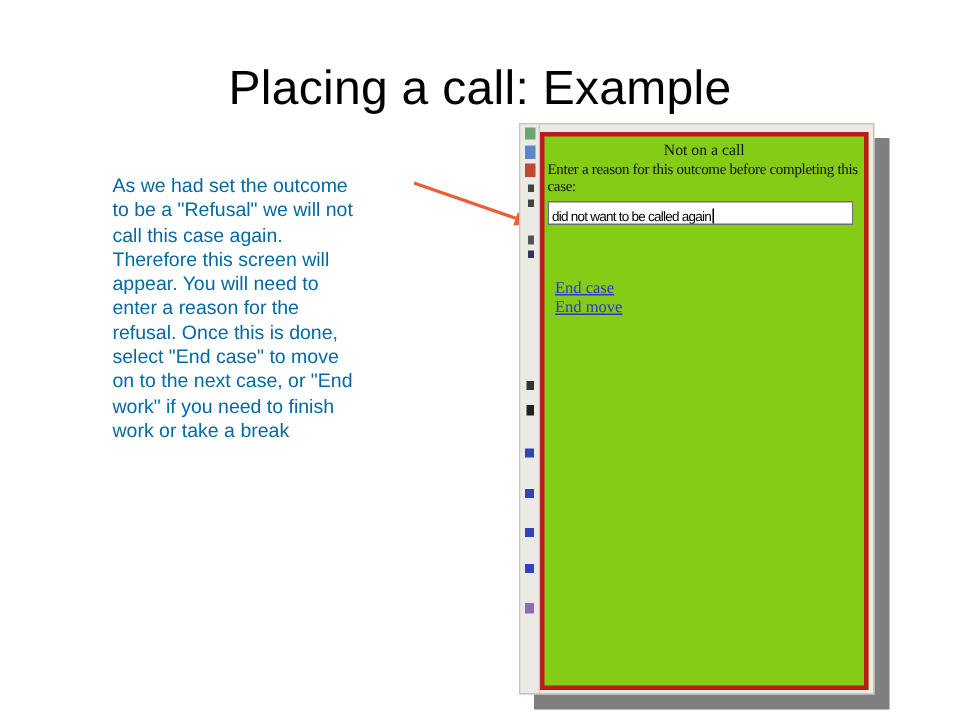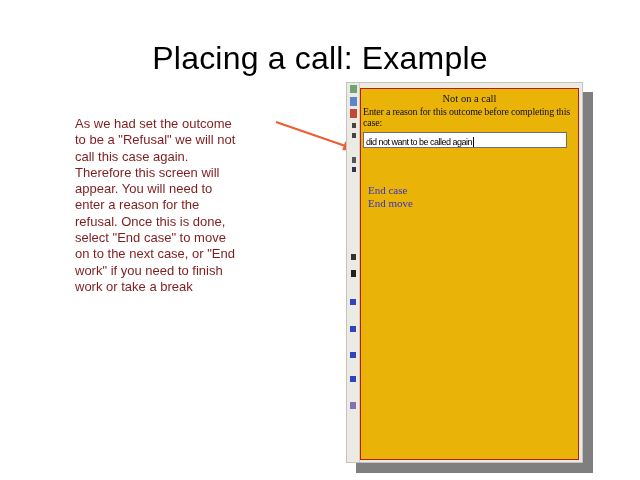--- a/index.html
+++ b/index.html
@@ -7,58 +7,58 @@
     position:relative;width:640px;height:480px;background:#ffffff;overflow:hidden;
     font-family:"Liberation Sans",sans-serif;
   }
   .title{
     position:absolute;top:40px;left:0;width:100%;margin:0;
     font-size:32px;font-weight:400;color:#000;text-align:center;
     font-family:"Liberation Sans",sans-serif;letter-spacing:0.2px;
   }
   .body-text{
     position:absolute;left:75px;top:116px;width:205px;
-    font-size:13px;line-height:16.3px;color:#7f1d1d;
+    font-size:13px;line-height:16.3px;color:#0369a1;
     white-space:pre-line;
   }
   .arrow-svg{position:absolute;left:268px;top:112px;width:92px;height:46px;overflow:visible;}
   
   .shot{
     position:absolute;left:346px;top:82px;width:237px;height:381px;
     background:#eceae5;border:1px solid #c6c4bd;box-sizing:border-box;
     box-shadow:10px 10px 0 var(--shadow,#7f7f7f);
   }
   .strip{
     position:absolute;left:0;top:0;bottom:0;width:12px;
     background:#eceae5;border-right:1px solid #cfcdc6;
   }
   .strip i{position:absolute;display:block;}
   .panel{
     position:absolute;left:13px;top:5px;right:3px;bottom:2px;
-    background:#eab308;border:1px solid #b91c1c;box-sizing:border-box;
+    background:#84cc16;border:3px solid #b91c1c;box-sizing:border-box;
     font-family:"Liberation Serif",serif;color:#111;
   }
   .panel-heading{
     position:absolute;top:4px;left:0;right:0;text-align:center;
     font-size:10.5px;
   }
   .panel-prompt{
     position:absolute;top:17px;left:2px;right:2px;
     font-size:10px;line-height:11px;white-space:pre-line;letter-spacing:-0.2px;
   }
   .reason-input{
     position:absolute;top:43px;left:2px;width:204px;height:16px;
     border:1px solid #6f6f6f;background:#fff;box-sizing:border-box;
     display:flex;align-items:flex-end;padding-left:2px;
     font-family:"Liberation Sans",sans-serif;font-size:9px;letter-spacing:-0.5px;color:#000;
   }
   .caret{display:inline-block;width:1px;height:10px;background:#000;margin-left:1px;}
   .panel a.link{
     position:absolute;left:7px;
-    font-size:11px;color:var(--link,#3333cc);cursor:pointer;
+    font-size:11px;color:var(--link,#3333cc);text-decoration:underline;cursor:pointer;
     font-family:"Liberation Serif",serif;
   }
   .link-end-case{top:95px;}
   .link-end-work{top:108px;}
 </style>
 </head>
 <body>
 
 <div class="slide">
 

